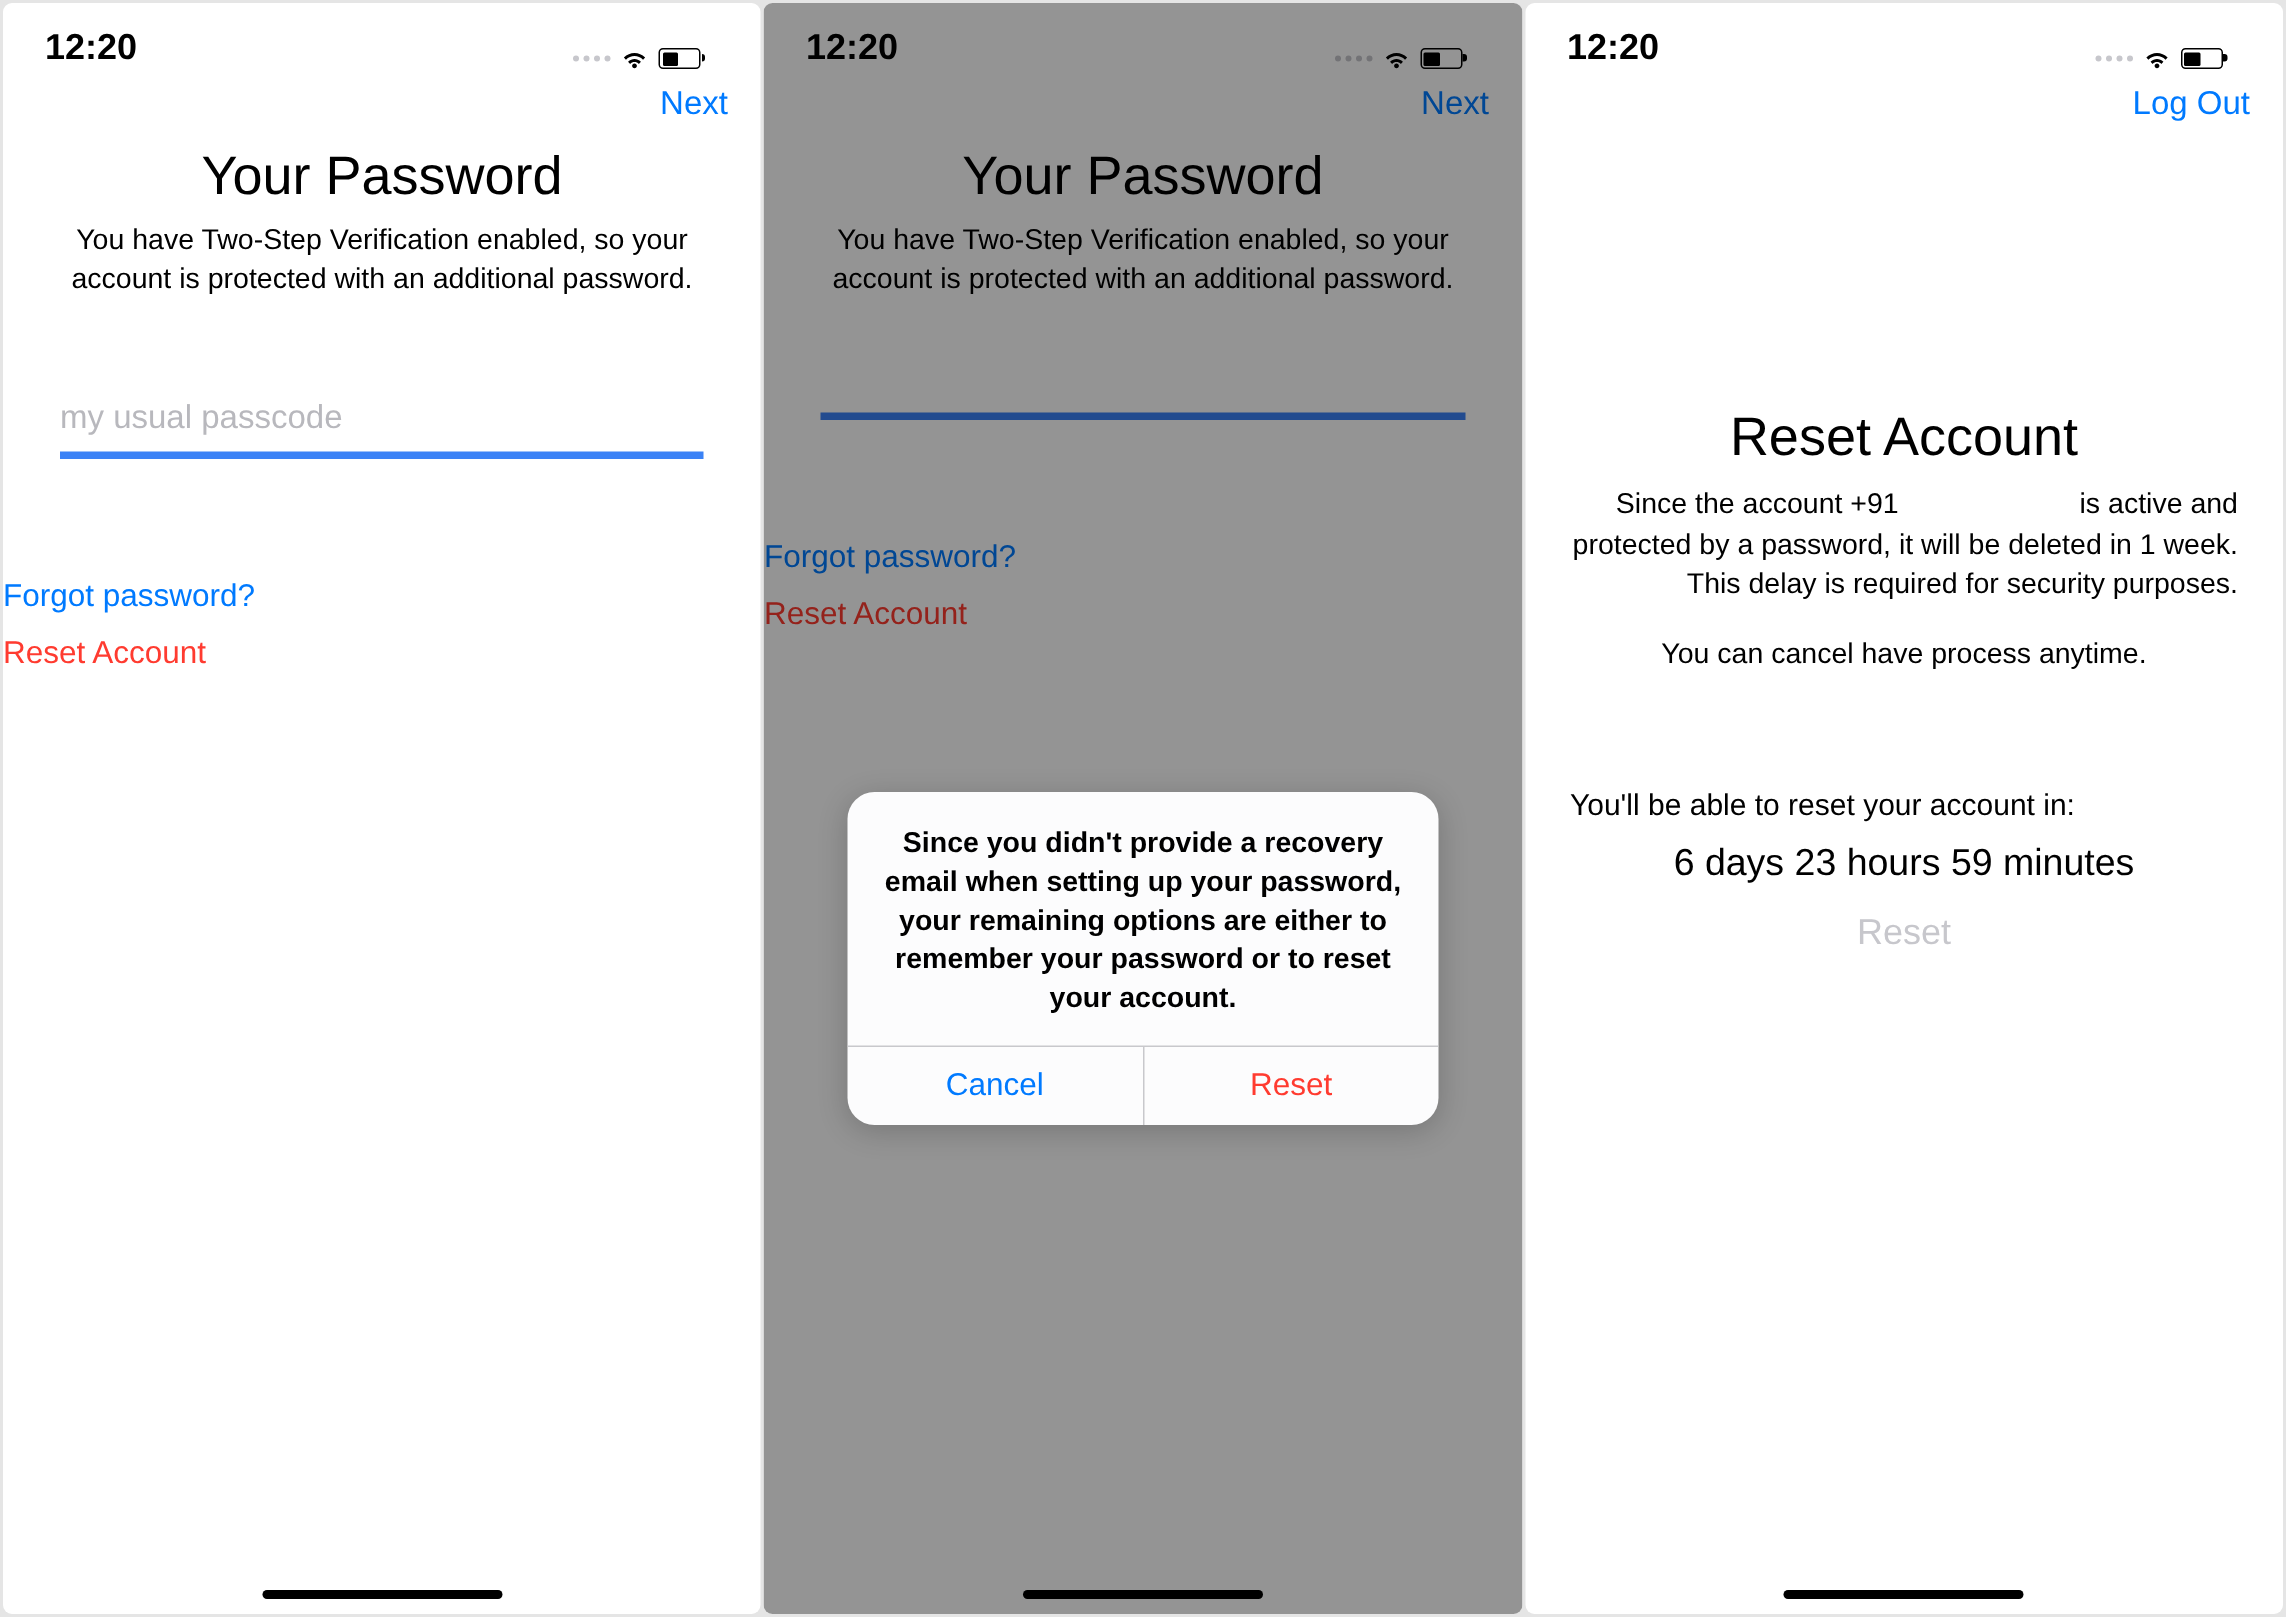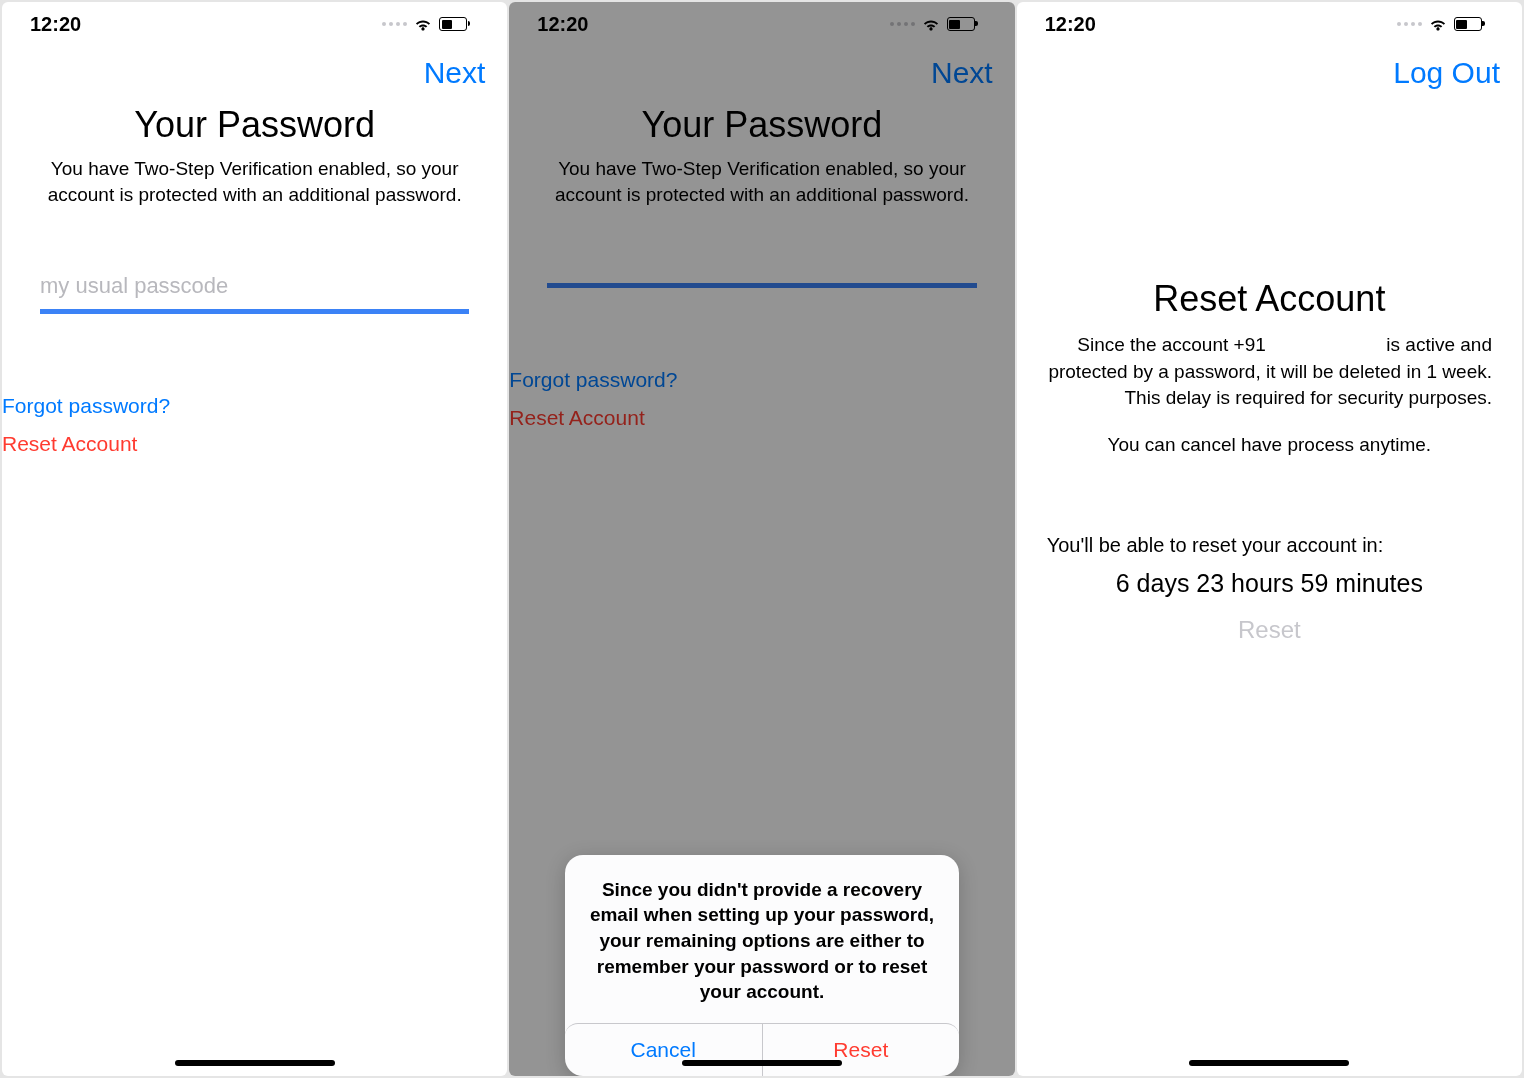--- a/index.html
+++ b/index.html
@@ -17,24 +17,24 @@
     background: #fff;
     border-radius: 6px;
     position: relative;
     overflow: hidden;
     display: flex;
     flex-direction: column;
   }
   .status-bar {
     height: 44px;
     display: flex;
-    align-items: center;
+    align-items: flex-end;
     justify-content: space-between;
     padding: 0 40px 0 28px;
-    font-size: 20px;
+    font-size: 24px;
     font-weight: 600;
   }
   .status-right {
     display: flex;
     align-items: center;
     gap: 6px;
   }
   .dots {
     display: flex;
     gap: 3px;
@@ -52,21 +52,21 @@
   }
   .battery .level { position:absolute; left:1.5px; top:1.5px; bottom:1.5px; width: 40%; background:#000; border-radius:1px; }
 
   .nav-bar {
     display: flex;
     justify-content: flex-end;
     padding: 10px 22px 8px;
   }
   .nav-button {
     color: #007aff;
-    font-size: 30px;
+    font-size: 22px;
     font-weight: 400;
   }
   .screen-title {
     text-align: center;
     font-size: 36px;
     font-weight: 400;
     margin-top: 6px;
     padding: 0 8px;
   }
   .screen-subtitle {
@@ -92,41 +92,40 @@
   .link-blue { color:#007aff; font-size:21px; display:block; margin-bottom:14px;}
   .link-red  { color:#ff3b30; font-size:21px; display:block;}
   .home-indicator {
     position:absolute; bottom:10px; left:50%; transform:translateX(-50%);
     width:160px; height:6px; background:#000; border-radius:3px;
   }
 
   
   .dim-overlay {
     position:absolute; inset:0; background:rgba(0,0,0,0.42);
-    display:flex; align-items:flex-end; justify-content:center;
+    display:flex; align-items:center; justify-content:center;
   }
   .alert {
     background:#fcfcfd;
     border-radius:18px;
     width: 78%;
     margin-top: 200px;
     overflow:hidden;
     box-shadow: 0 4px 20px rgba(0,0,0,0.2);
   }
   .alert-body {
     padding: 22px 22px 18px;
     text-align:center;
     font-size:19px;
     font-weight:600;
     line-height:1.35;
   }
   .alert-actions {
     display:flex;
     border-top: 0.5px solid #c8c8cc;
-    border-radius: 13px;
   }
   .alert-actions > div {
     flex:1;
     text-align:center;
     padding: 14px 0;
     font-size:21px;
   }
   .alert-actions > div + div { border-left: 0.5px solid #c8c8cc; }
   .alert-cancel { color:#007aff; }
   .alert-reset  { color:#ff3b30; }

